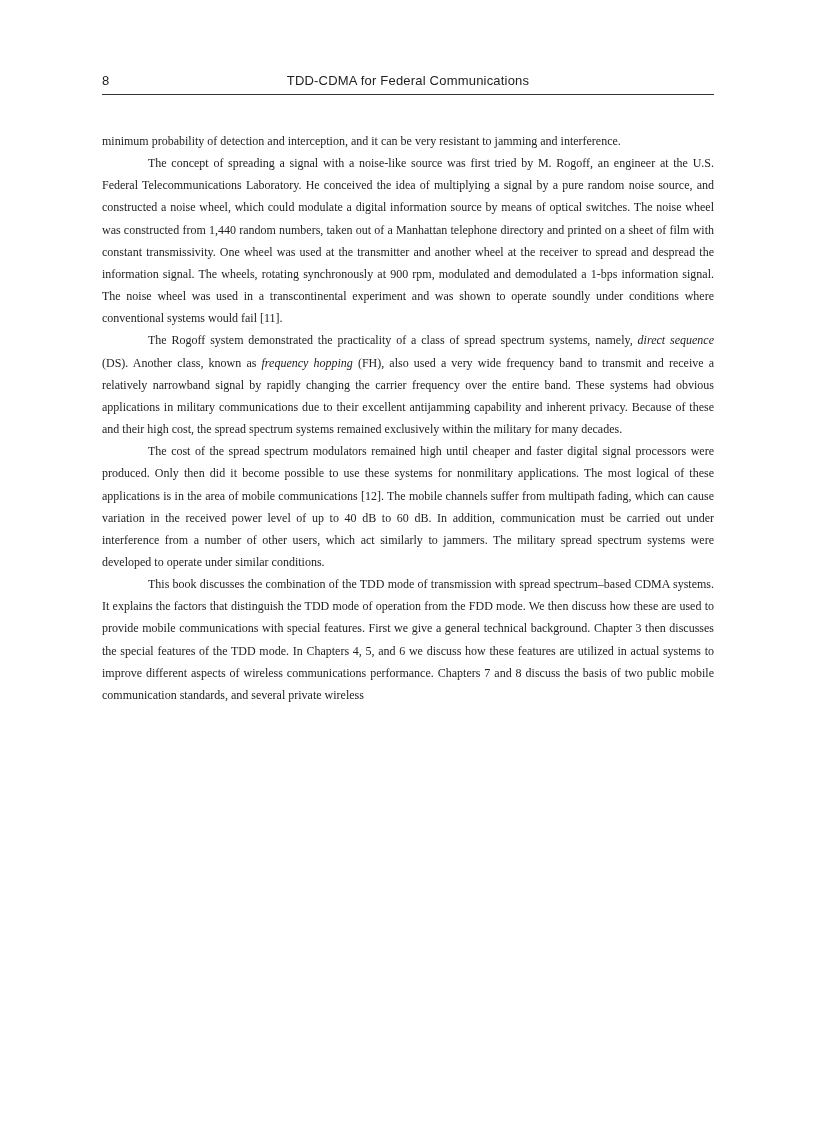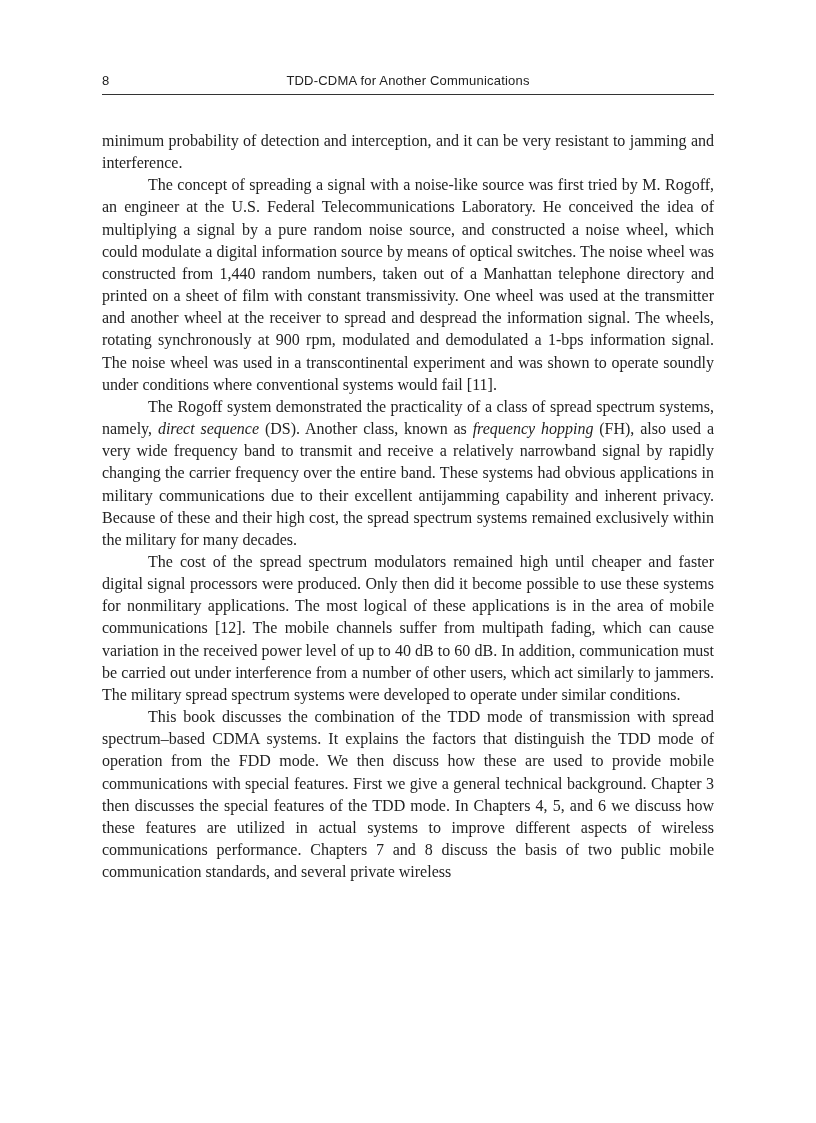--- a/index.html
+++ b/index.html
@@ -8,33 +8,33 @@
     position: absolute; left: 102px; top: 70px; width: 612px; height: 24px;
     border-bottom: 1px solid #333;
     font-family: "Liberation Sans", "DejaVu Sans", sans-serif;
     font-size: 13px; color: #222;
   }
   .page-num { position: absolute; left: 0; top: 3px; }
   .running-title { position: absolute; left: 0; right: 0; top: 3px; text-align: center; letter-spacing: 0.2px; }
   .body-text {
     position: absolute; left: 102px; top: 130px; width: 612px;
     font-family: "Liberation Serif", "DejaVu Serif", serif;
-    font-size: 16px; line-height: 22.15px; color: #222;
+    font-size: 12px; line-height: 22.15px; color: #222;
     text-align: justify;
   }
   .body-text p { margin: 0; text-indent: 46px; }
   .body-text p.cont { text-indent: 0; }
   .body-text em { }
 </style>
 </head>
 <body>
 
 <div class="header">
   <span class="page-num">8</span>
-  <span class="running-title">TDD-CDMA for Another Communications</span>
+  <span class="running-title">TDD-CDMA for Federal Communications</span>
 </div>
 
 <div class="body-text">
   <p class="cont">
     <span>minimum probability of detection and interception, and it can be very resistant to jamming and interference.</span>
   </p>
   <p>
     <span>The concept of spreading a signal with a noise-like source was first tried by M. Rogoff, an engineer at the U.S. Federal Telecommunications Laboratory. He conceived the idea of multiplying a signal by a pure random noise source, and constructed a noise wheel, which could modulate a digital information source by means of optical switches. The noise wheel was constructed from 1,440 random numbers, taken out of a Manhattan telephone directory and printed on a sheet of film with constant transmissivity. One wheel was used at the transmitter and another wheel at the receiver to spread and despread the information signal. The wheels, rotating synchronously at 900 rpm, modulated and demodulated a 1-bps information signal. The noise wheel was used in a transcontinental experiment and was shown to operate soundly under conditions where conventional systems would fail [11].</span>
   </p>
   <p>

